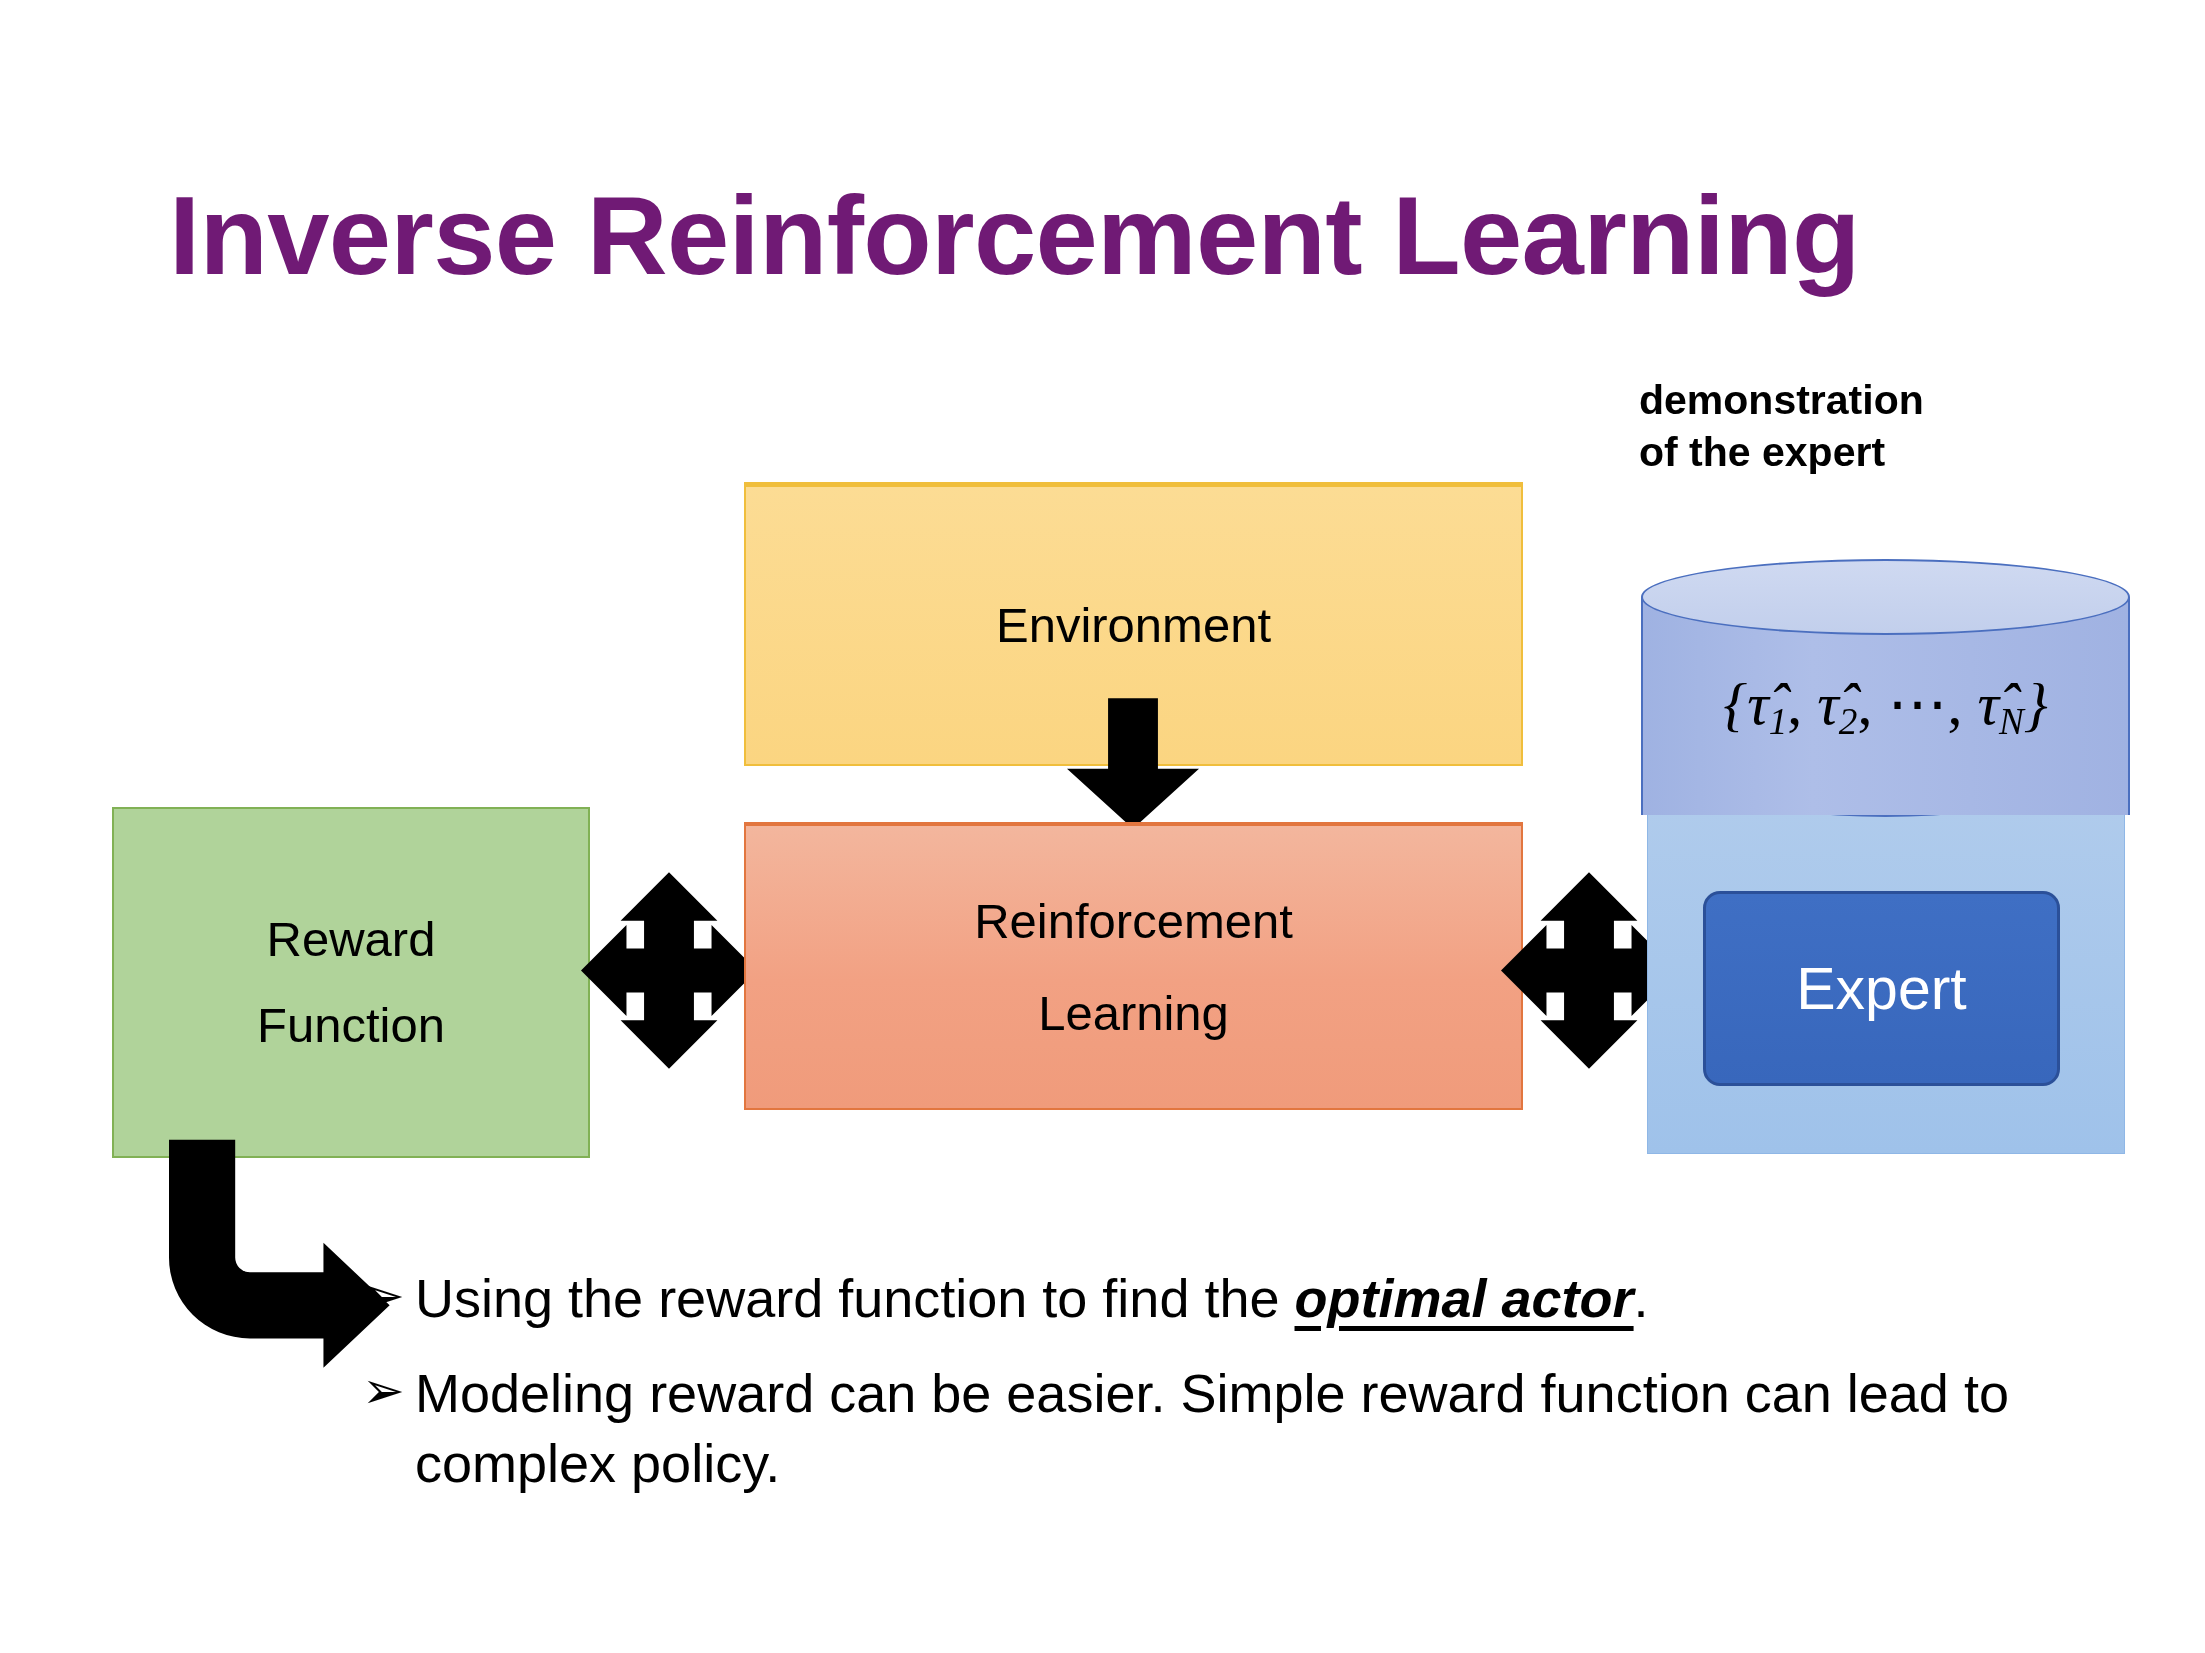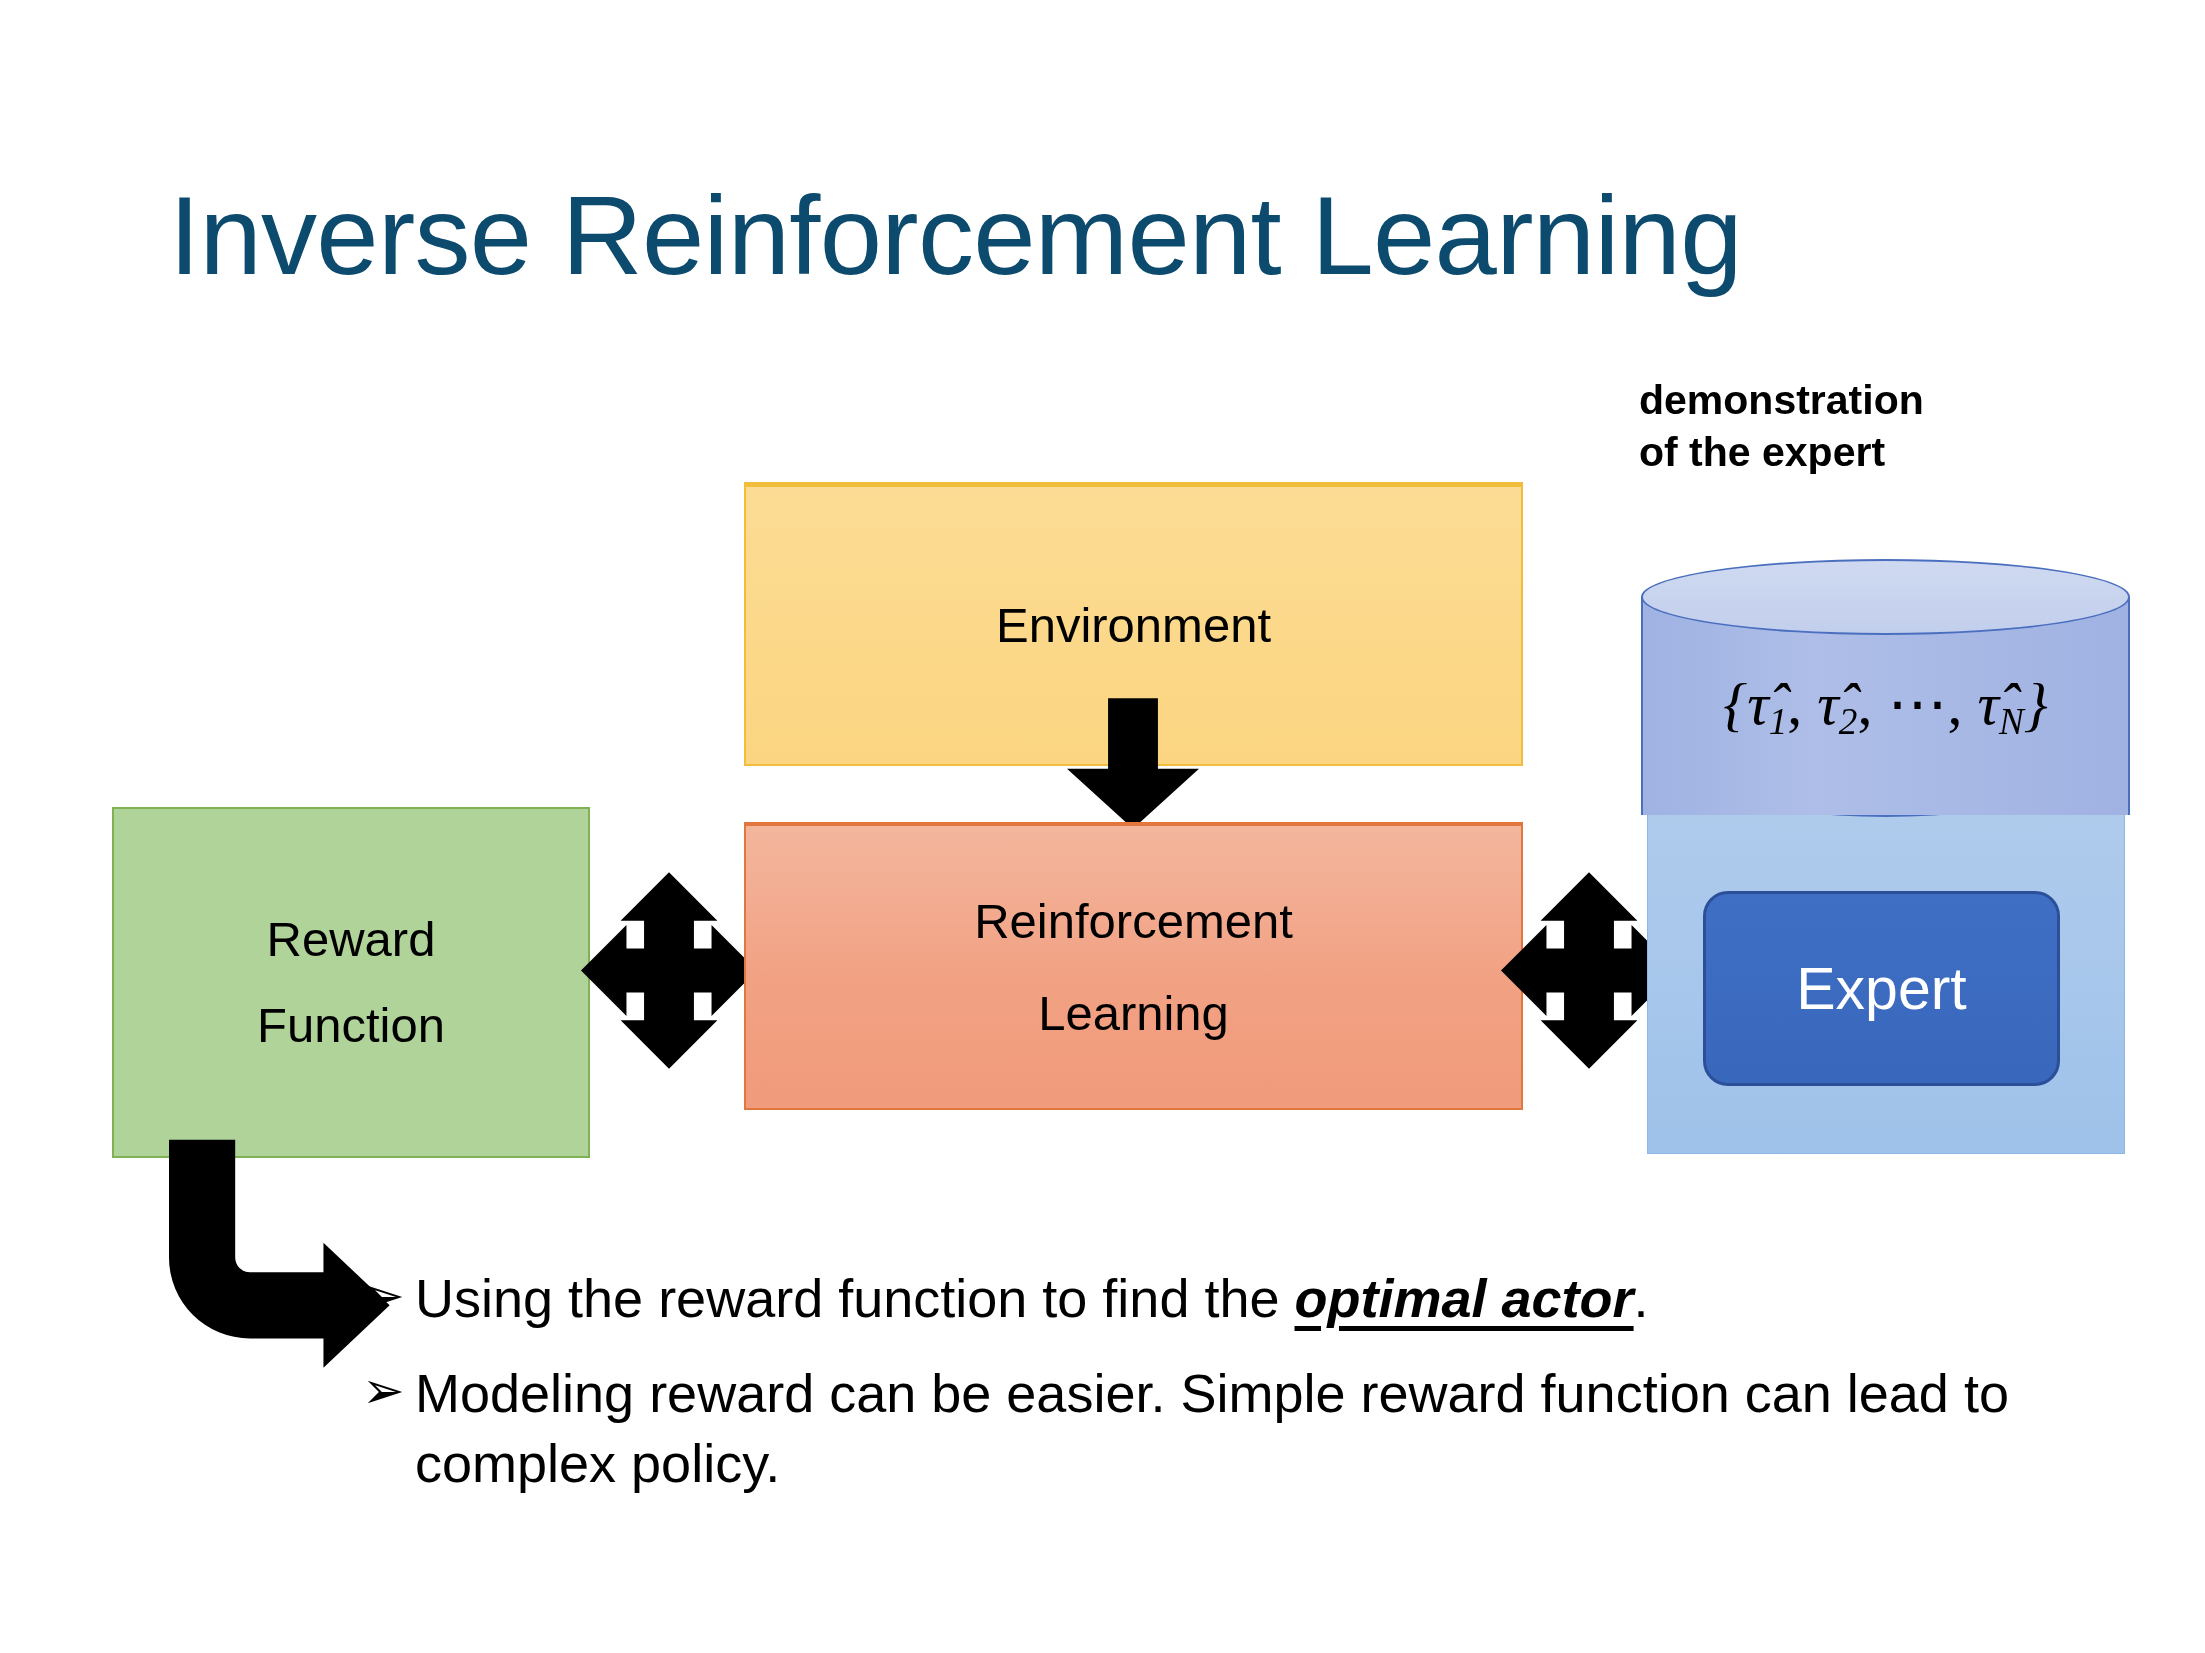--- a/index.html
+++ b/index.html
@@ -16,24 +16,24 @@
     color: #000000;
   }
 
   
   #slide-title {
     position: absolute;
     left: 169px;
     top: 180px;
     font-size: 112px;
     line-height: 1.0;
-    font-weight: 400;
+    font-weight: 700;
     letter-spacing: -0.7px;
     white-space: nowrap;
-    color: #0c4a6e;
+    color: #701a75;
   }
 
   
   .node-box {
     position: absolute;
     box-sizing: border-box;
     display: flex;
     align-items: center;
     justify-content: center;
     text-align: center;
@@ -168,21 +168,21 @@
 
   
   #box-expert {
     position: absolute;
     left: 1703px;
     top: 891px;
     width: 357px;
     height: 195px;
     background: linear-gradient(180deg, #3F6FC4 0%, #3867BC 100%);
     border: 3.7px solid #2B5099;
-    border-radius: 25px;
+    border-radius: 17px;
     box-sizing: border-box;
     display: flex;
     align-items: center;
     justify-content: center;
     color: #FFFFFF;
     font-size: 59px;
   }
 
   
   .arrow-svg {

